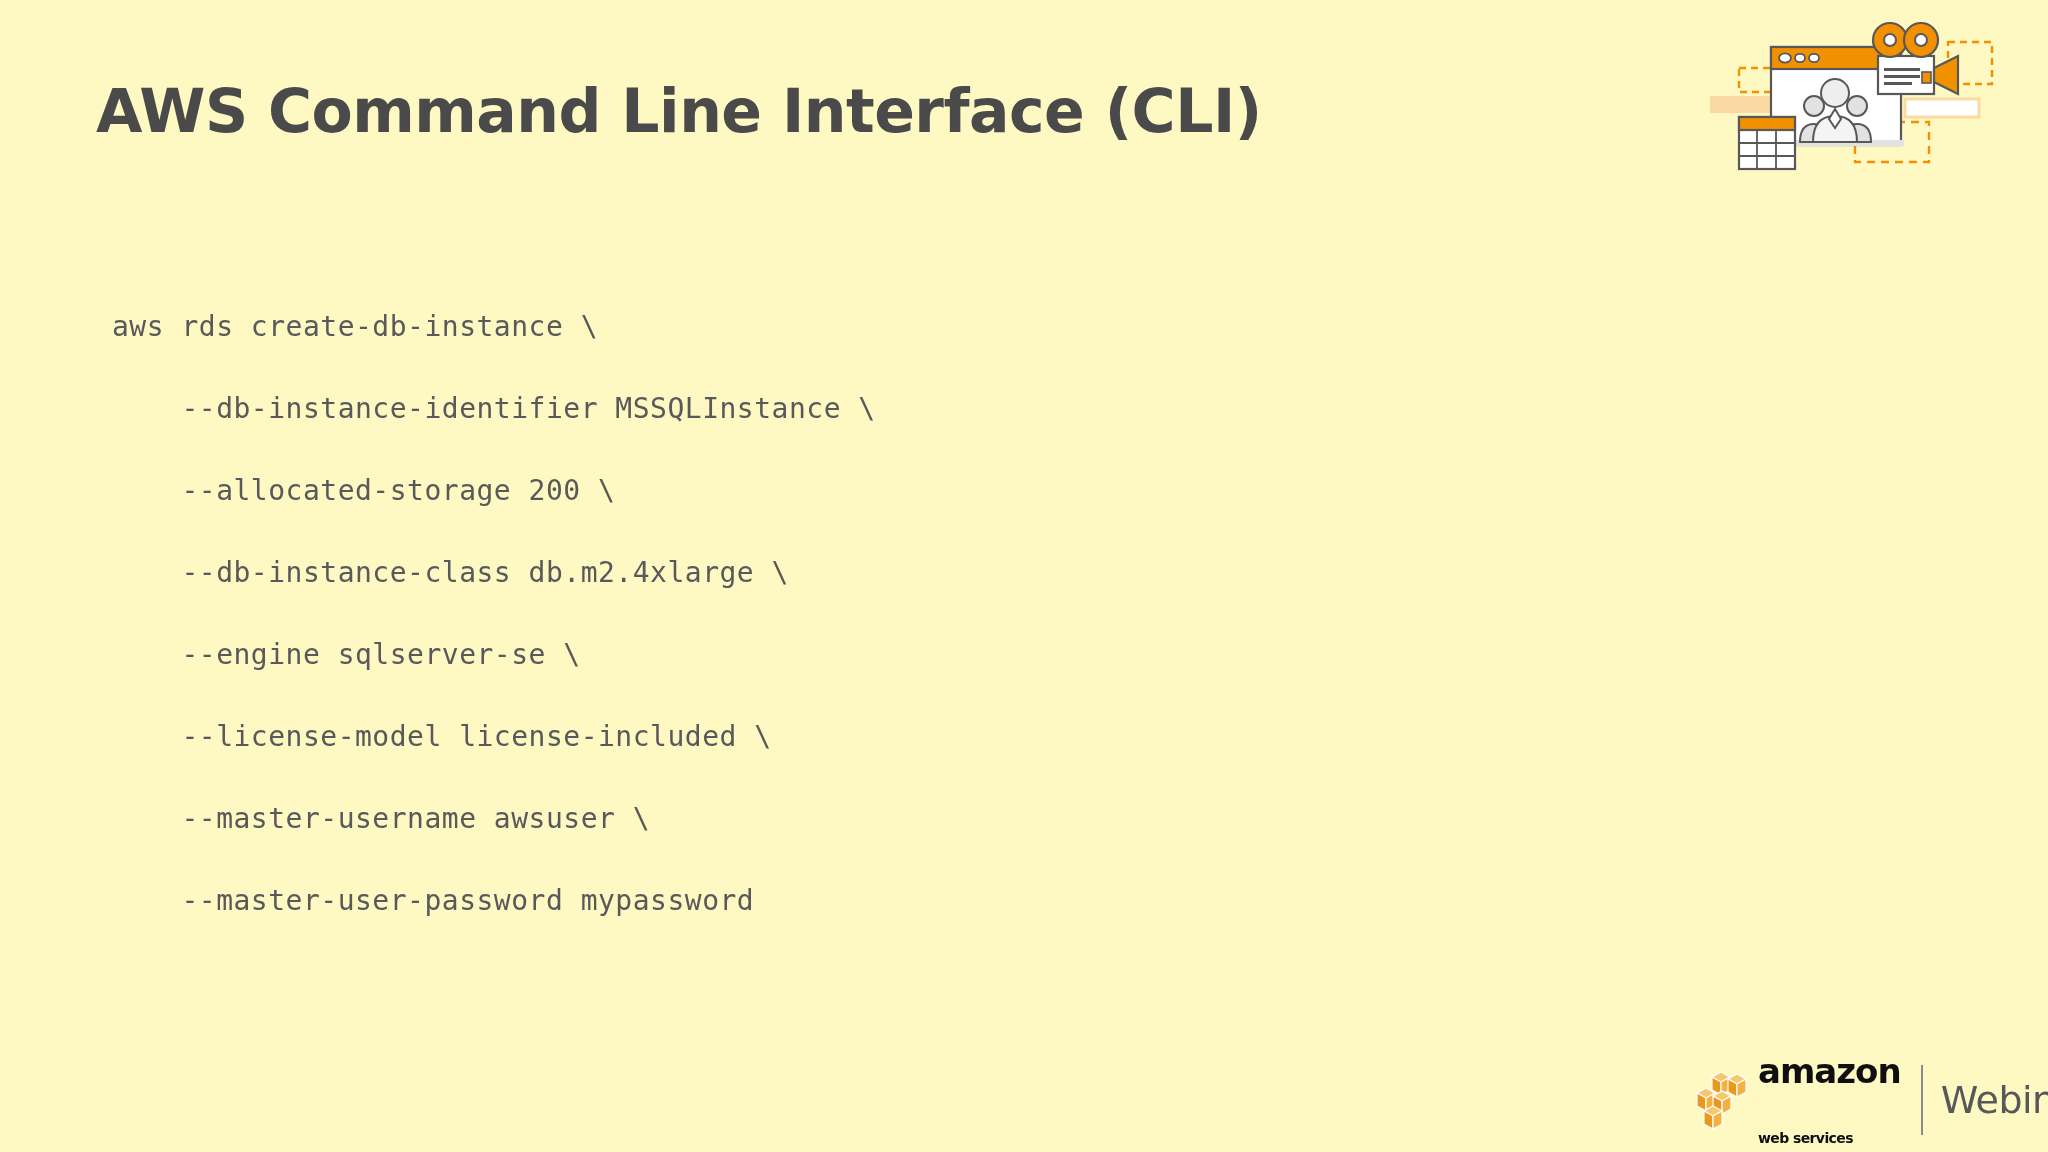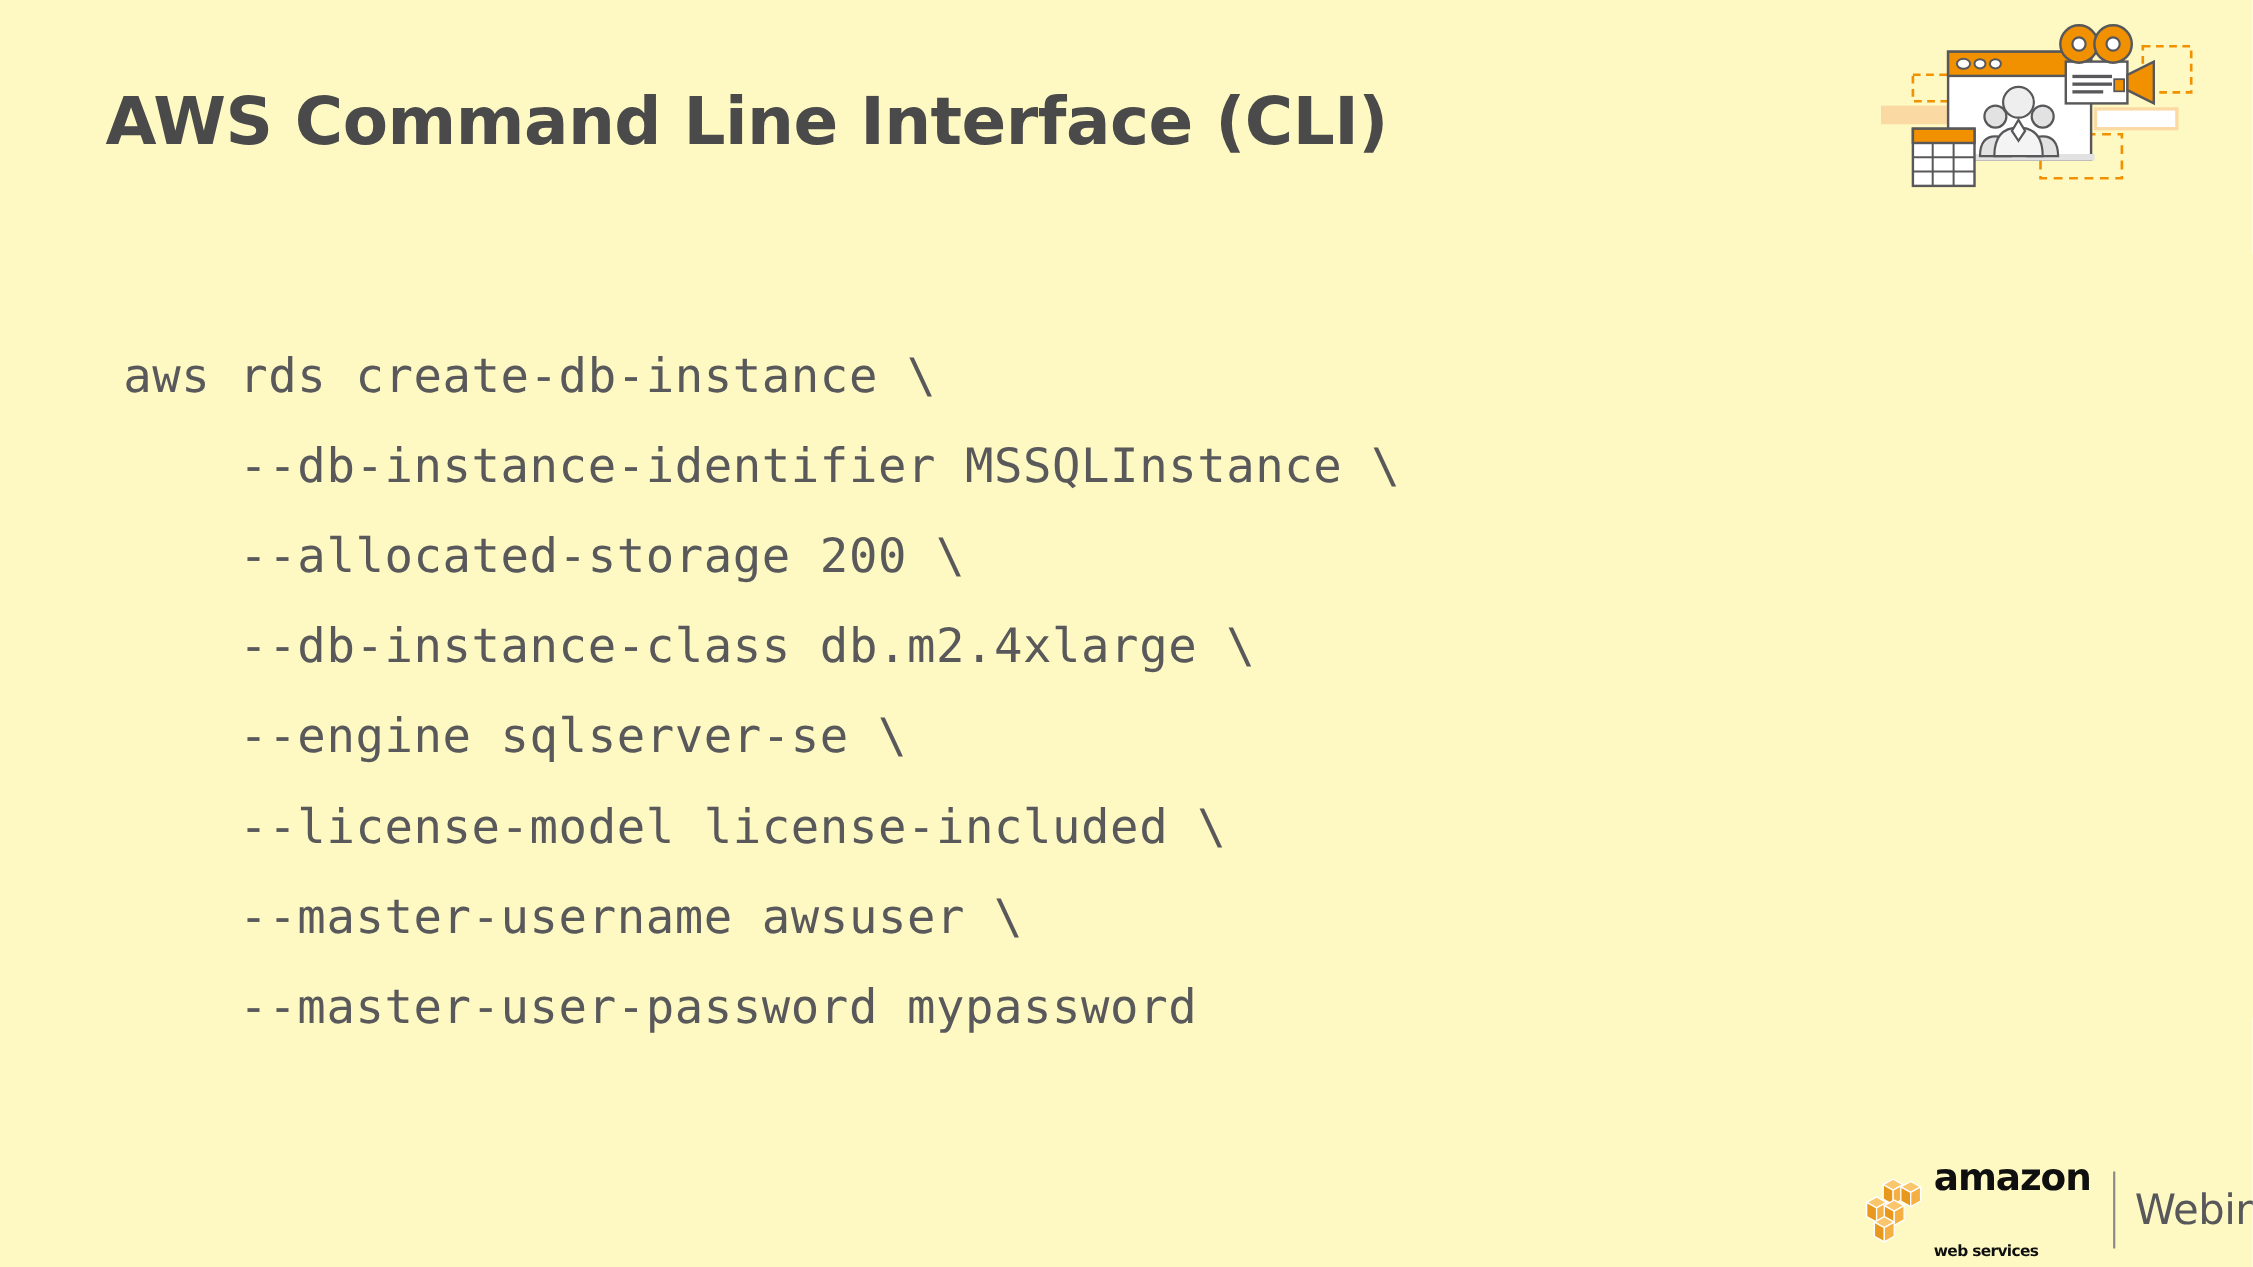--- a/index.html
+++ b/index.html
@@ -37,21 +37,21 @@
     white-space: nowrap;
     line-height: 1.1;
   }
 
   
   .code-block {
     position: absolute;
     left: 112px;
     top: 258px;
     font-family: "DejaVu Sans Mono", "Liberation Mono", monospace;
-    font-size: 43px;
+    font-size: 28px;
     line-height: 82px;
     color: #59595b;
     white-space: pre;
     letter-spacing: 0.5px;
   }
   .code-line { display: block; white-space: pre; }
 
   
   .hero-art {
     position: absolute;

